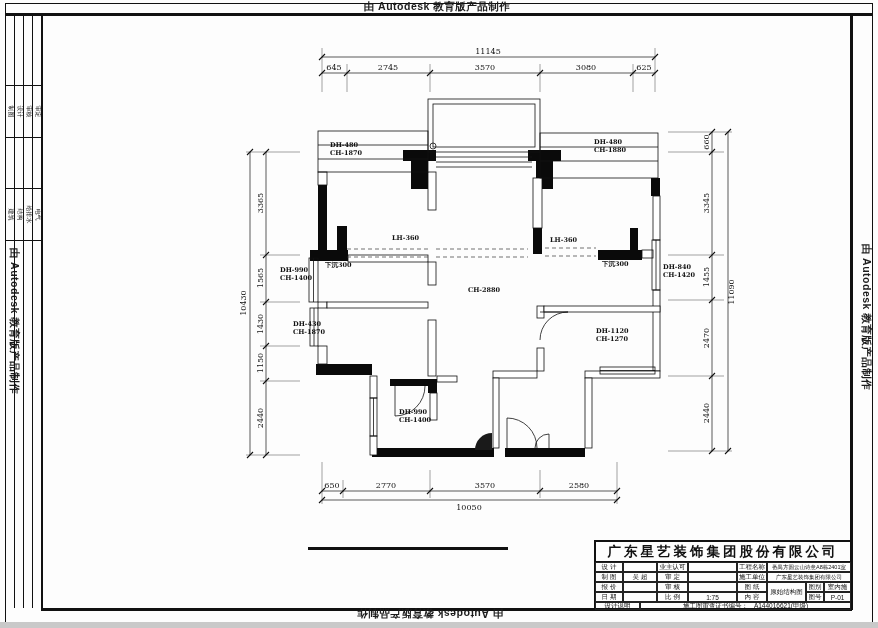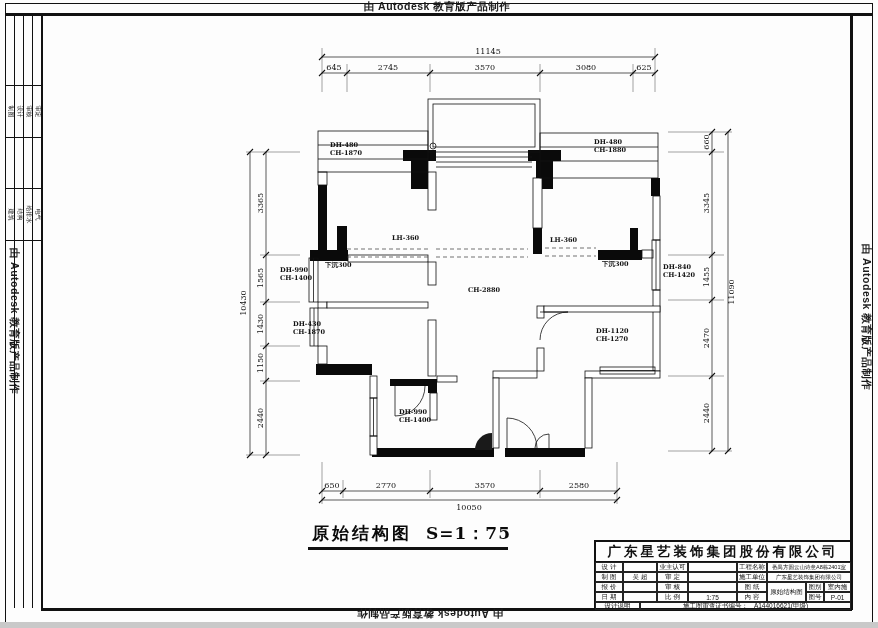--- a/index.html
+++ b/index.html
@@ -239,23 +239,20 @@
       <text class="lbl" x="468" y="292">CH-2880</text>
       <text class="lbl" x="293" y="326">DH-430</text>
       <text class="lbl" x="293" y="334">CH-1870</text>
       <text class="lbl" x="596" y="333">DH-1120</text>
       <text class="lbl" x="596" y="341">CH-1270</text>
       <text class="lbl" x="399" y="414">DH-990</text>
       <text class="lbl" x="399" y="422">CH-1400</text>
     </g>
   </svg>
 
-  <div id="plan-title">
-    <span>原始结构图</span><span class="scale">S=1：75</span>
-  </div>
   <div class="hline" style="left:308px;top:547px;width:200px;height:2.5px;"></div>
 
   <div>
     <div class="hline" style="left:594px;top:540px;width:257px;height:1.5px;"></div>
     <div class="vline" style="left:594px;top:540px;width:1.5px;height:70px;"></div>
     <div id="tb-company" style="left:595px;top:541px;width:256px;height:21px;">广东星艺装饰集团股份有限公司</div>
 
     <div class="tb" style="left:595px;top:562px;width:28px;height:10px;">设 计</div>
     <div class="tb" style="left:623px;top:562px;width:34px;height:10px;"></div>
     <div class="tb" style="left:657px;top:562px;width:31px;height:10px;">业主认可</div>

